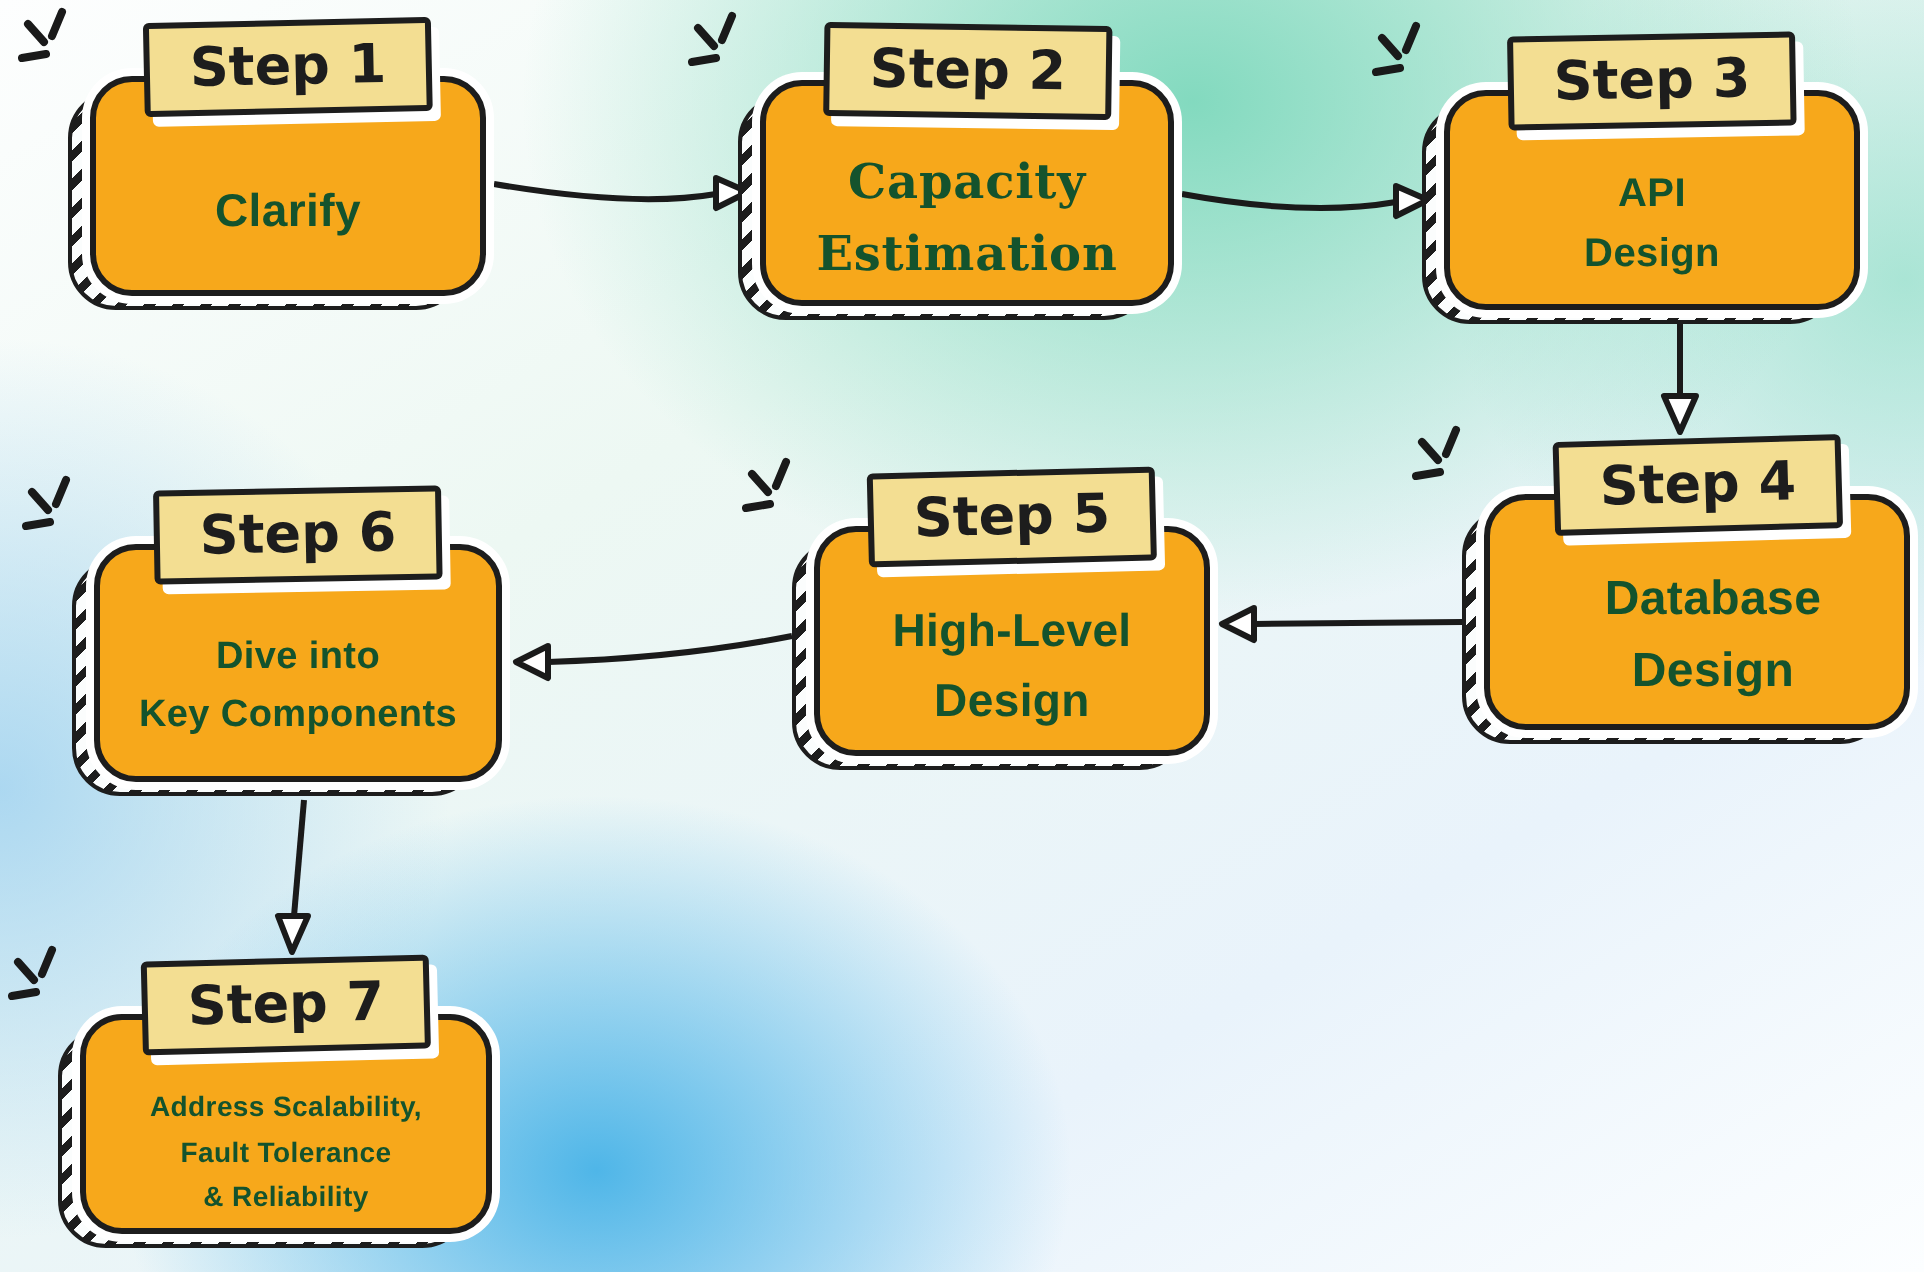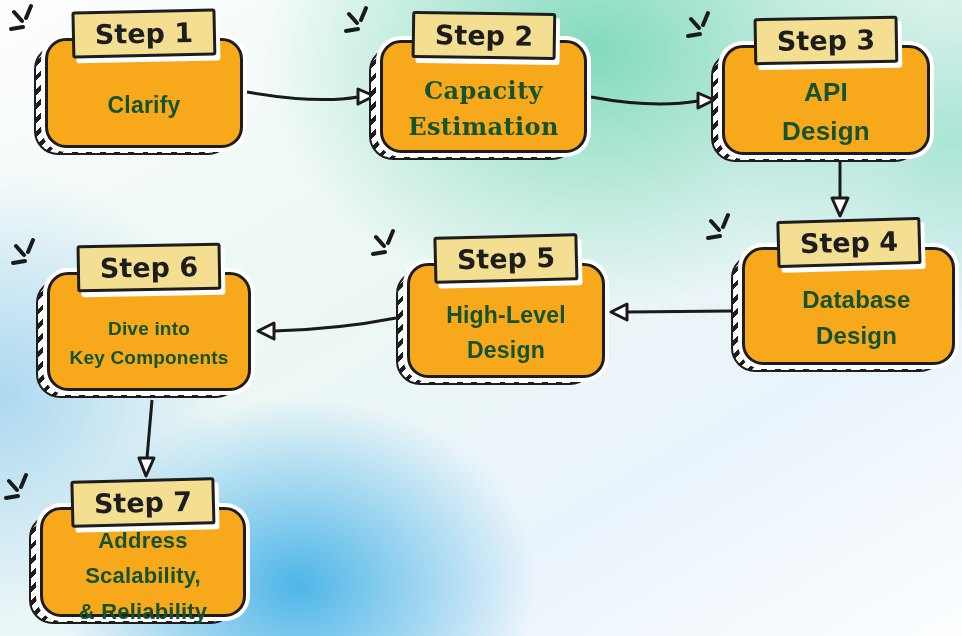--- a/index.html
+++ b/index.html
@@ -106,21 +106,21 @@
     </div>
     <div class="hdr" style="--hr:0.8deg">Step 2</div>
     <svg class="sparkle" viewBox="0 0 38 38">
       <path d="M22 4 L17 16 M5 10 L13 19 M2 27 L14 25"></path>
     </svg>
   </div>
 
   <div class="card" style="left:722px;top:45px;width:208px;height:110px;">
     <div class="hatch"></div>
     <div class="bodybox">
-      <div class="lines" style="font-size:26px;">
+      <div class="lines" style="font-size:20px;">
         <span>API</span>
         <span>Design</span>
       </div>
     </div>
     <div class="hdr" style="--hr:-1deg">Step 3</div>
     <svg class="sparkle" viewBox="0 0 38 38">
       <path d="M22 4 L17 16 M5 10 L13 19 M2 27 L14 25"></path>
     </svg>
   </div>
 
@@ -162,22 +162,23 @@
     </div>
     <div class="hdr" style="--hr:-1deg">Step 6</div>
     <svg class="sparkle" viewBox="0 0 38 38">
       <path d="M22 4 L17 16 M5 10 L13 19 M2 27 L14 25"></path>
     </svg>
   </div>
 
   <div class="card" style="left:40px;top:507px;width:206px;height:110px;">
     <div class="hatch"></div>
     <div class="bodybox">
-      <div class="lines" style="font-size:22px;line-height:1.6;padding-top:28px;">
+      <div class="lines" style="font-size:14px;line-height:1.6;padding-top:28px;">
         <span>Address Scalability,</span>
+        <span>Fault Tolerance</span>
         <span>&amp; Reliability</span>
       </div>
     </div>
     <div class="hdr" style="--hr:-1.4deg">Step 7</div>
     <svg class="sparkle" viewBox="0 0 38 38">
       <path d="M22 4 L17 16 M5 10 L13 19 M2 27 L14 25"></path>
     </svg>
   </div>
 
 </div>

